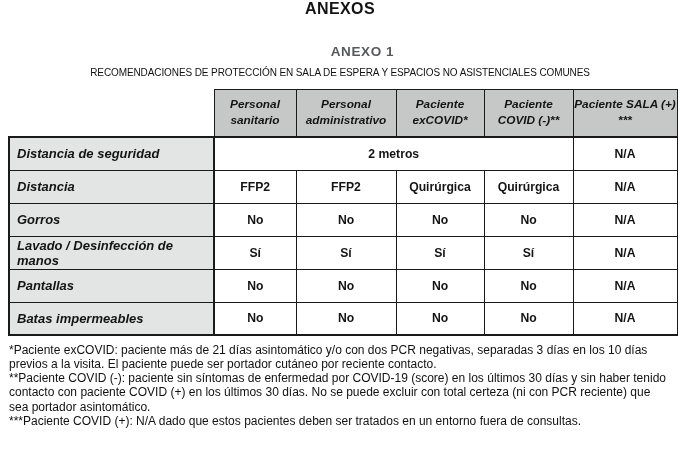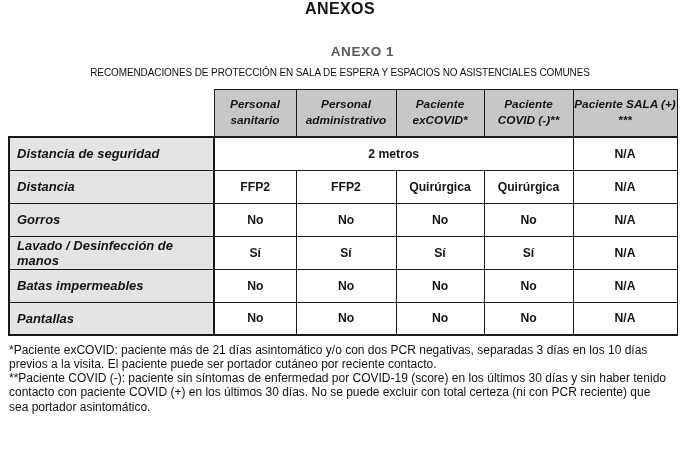--- a/index.html
+++ b/index.html
@@ -115,36 +115,37 @@
         </tr>
         <tr>
           <th class="rowlabel">Lavado / Desinfección de manos</th>
           <td>Sí</td>
           <td>Sí</td>
           <td>Sí</td>
           <td>Sí</td>
           <td class="lastcol">N/A</td>
         </tr>
         <tr>
-          <th class="rowlabel">Batas impermeables</th>
+          <th class="rowlabel">Pantallas</th>
           <td>No</td>
           <td>No</td>
           <td>No</td>
           <td>No</td>
           <td class="lastcol">N/A</td>
         </tr>
         <tr>
-          <th class="rowlabel">Pantallas</th>
+          <th class="rowlabel">Batas impermeables</th>
           <td>No</td>
           <td>No</td>
           <td>No</td>
           <td>No</td>
           <td class="lastcol">N/A</td>
         </tr>
       </tbody>
   </table>
 
   <div class="footnotes">
     <p>*Paciente exCOVID: paciente más de 21 días asintomático y/o con dos PCR negativas, separadas 3 días en los 10 días previos a la visita. El paciente puede ser portador cutáneo por reciente contacto.</p>
     <p>**Paciente COVID (-): paciente sin síntomas de enfermedad por COVID-19 (score) en los últimos 30 días y sin haber tenido contacto con paciente COVID (+) en los últimos 30 días. No se puede excluir con total certeza (ni con PCR reciente) que sea portador asintomático.</p>
+    <p>***Paciente COVID (+): N/A dado que estos pacientes deben ser tratados en un entorno fuera de consultas.</p>
   </div>
 
 </div>
 
 </body></html>

